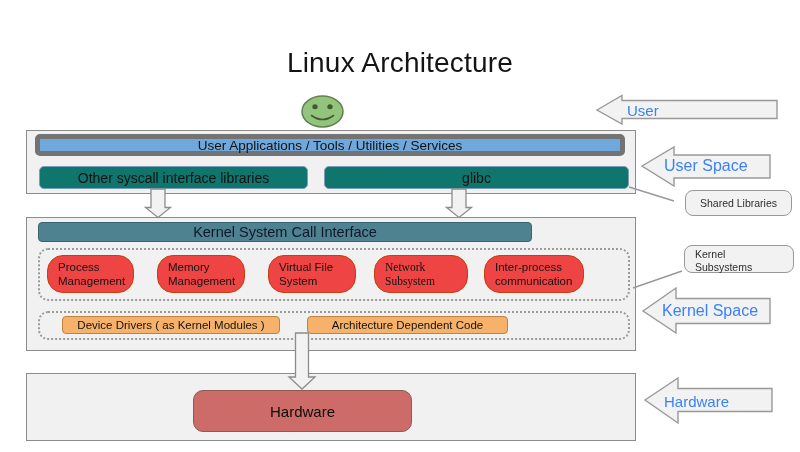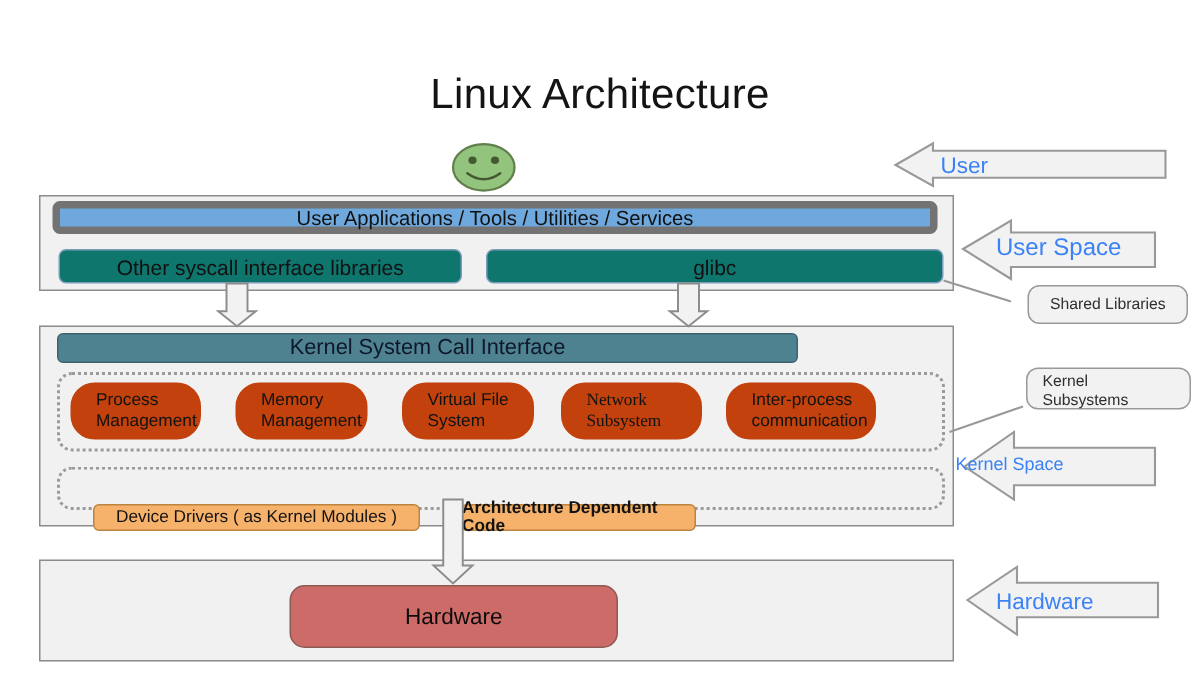--- a/index.html
+++ b/index.html
@@ -22,36 +22,36 @@
   .lib-box{background:#0f766e;border:1px solid#7d9cba;font-size:14px;}
   .other-box{left:39px;top:166px;width:269px;height:23px;}
   .glibc-box{left:324px;top:166px;width:305px;height:23px;}
   .teal-bar{left:38px;top:222px;width:494px;height:20px;background:#4f8291;border:1px solid #3c6470;font-size:14.5px;border-radius:4px;color:#0f172a;}
   .dotted{
     position:absolute;border:2px dotted #9a9a9a;border-radius:10px;box-sizing:border-box;background:transparent;
   }
   .dotted-subsys{left:38px;top:248px;width:592px;height:53px;}
   .dotted-modules{left:38px;top:311px;width:592px;height:29px;}
   .green-box{
-    position:absolute;top:255px;height:38px;background:#c2410c;border:7px solid #c2410c;border-radius:16px;
+    position:absolute;top:255px;height:38px;background:#ef4444;border:1px solid #c2410c;border-radius:16px;
     box-sizing:border-box;font-size:11.5px;line-height:14.5px;display:flex;align-items:center;
     padding-left:10px;padding-right:4px;text-align:left;color:#121212;
   }
   .orange-box{
     position:absolute;top:316px;height:18px;background:#f6b26b;border:1px solid #bd8440;border-radius:4px;
-    box-sizing:border-box;display:flex;align-items:center;justify-content:center;font-size:11.5px;color:#121212;margin-top:20px;
+    box-sizing:border-box;display:flex;align-items:center;justify-content:center;font-size:11.5px;color:#121212;
   }
   .red-box{
     left:193px;top:390px;width:219px;height:42px;background:#cd6b68;border:1.5px solid #8d5a54;
     border-radius:10px;font-size:15px;color:#0b0b0b;
   }
   .arrow-label{position:absolute;color:#3b82f6;line-height:1;white-space:nowrap;}
   .lbl-user{left:627px;top:103px;font-size:15px;}
   .lbl-user-space{left:664px;top:158px;font-size:16px;}
-  .lbl-kernel-space{left:637px;top:303px;font-size:12px;}
+  .lbl-kernel-space{left:662px;top:303px;font-size:16px;}
   .lbl-hardware{left:664px;top:394px;font-size:15px;}
   .callout{
     position:absolute;background:#f2f2f2;border:1px solid #999;border-radius:8px;box-sizing:border-box;
     color:#2e2e2e;font-size:10.5px;margin-left:13px;
   }
   .callout-shared{left:672px;top:190px;width:107px;height:26px;display:flex;align-items:center;justify-content:center;}
   .callout-kernelsub{left:671px;top:245px;width:110px;height:28px;padding:2px 16px 0 10px;line-height:12.5px;white-space:pre-line;}
   svg.overlay{position:absolute;left:0;top:0;pointer-events:none;}
 </style>
 </head>
@@ -71,21 +71,21 @@
 
   <div class="dotted dotted-subsys"></div>
   <div class="green-box" style="left:47px;width:87px;">Process Management</div>
   <div class="green-box" style="left:157px;width:88px;">Memory Management</div>
   <div class="green-box" style="left:268px;width:88px;">Virtual File System</div>
   <div class="green-box" style="left:374px;width:94px;font-family:Liberation Serif, serif;">Network Subsystem</div>
   <div class="green-box" style="left:484px;width:100px;">Inter-process communication</div>
 
   <div class="dotted dotted-modules"></div>
   <div class="orange-box" style="left:62px;width:218px;">Device Drivers ( as Kernel Modules )</div>
-  <div class="orange-box" style="left:307px;width:157px;font-weight:bold;">Architecture Dependent Code</div>
+  <div class="orange-box" style="left:307px;width:201px;">Architecture Dependent Code</div>
 
   <div class="panel" style="left:26px;top:373px;width:610px;height:68px;"></div>
   <div class="box red-box">Hardware</div>
 
   <svg class="overlay" width="800" height="452" viewBox="0 0 800 452">
 
     <g>
       <ellipse cx="322.5" cy="111.5" rx="20.5" ry="15.5" fill="#93c47d" stroke="#61804c" stroke-width="1.5"></ellipse>
       <ellipse cx="315" cy="106.8" rx="2.7" ry="2.5" fill="#44592f"></ellipse>
       <ellipse cx="330" cy="106.8" rx="2.7" ry="2.5" fill="#44592f"></ellipse>

